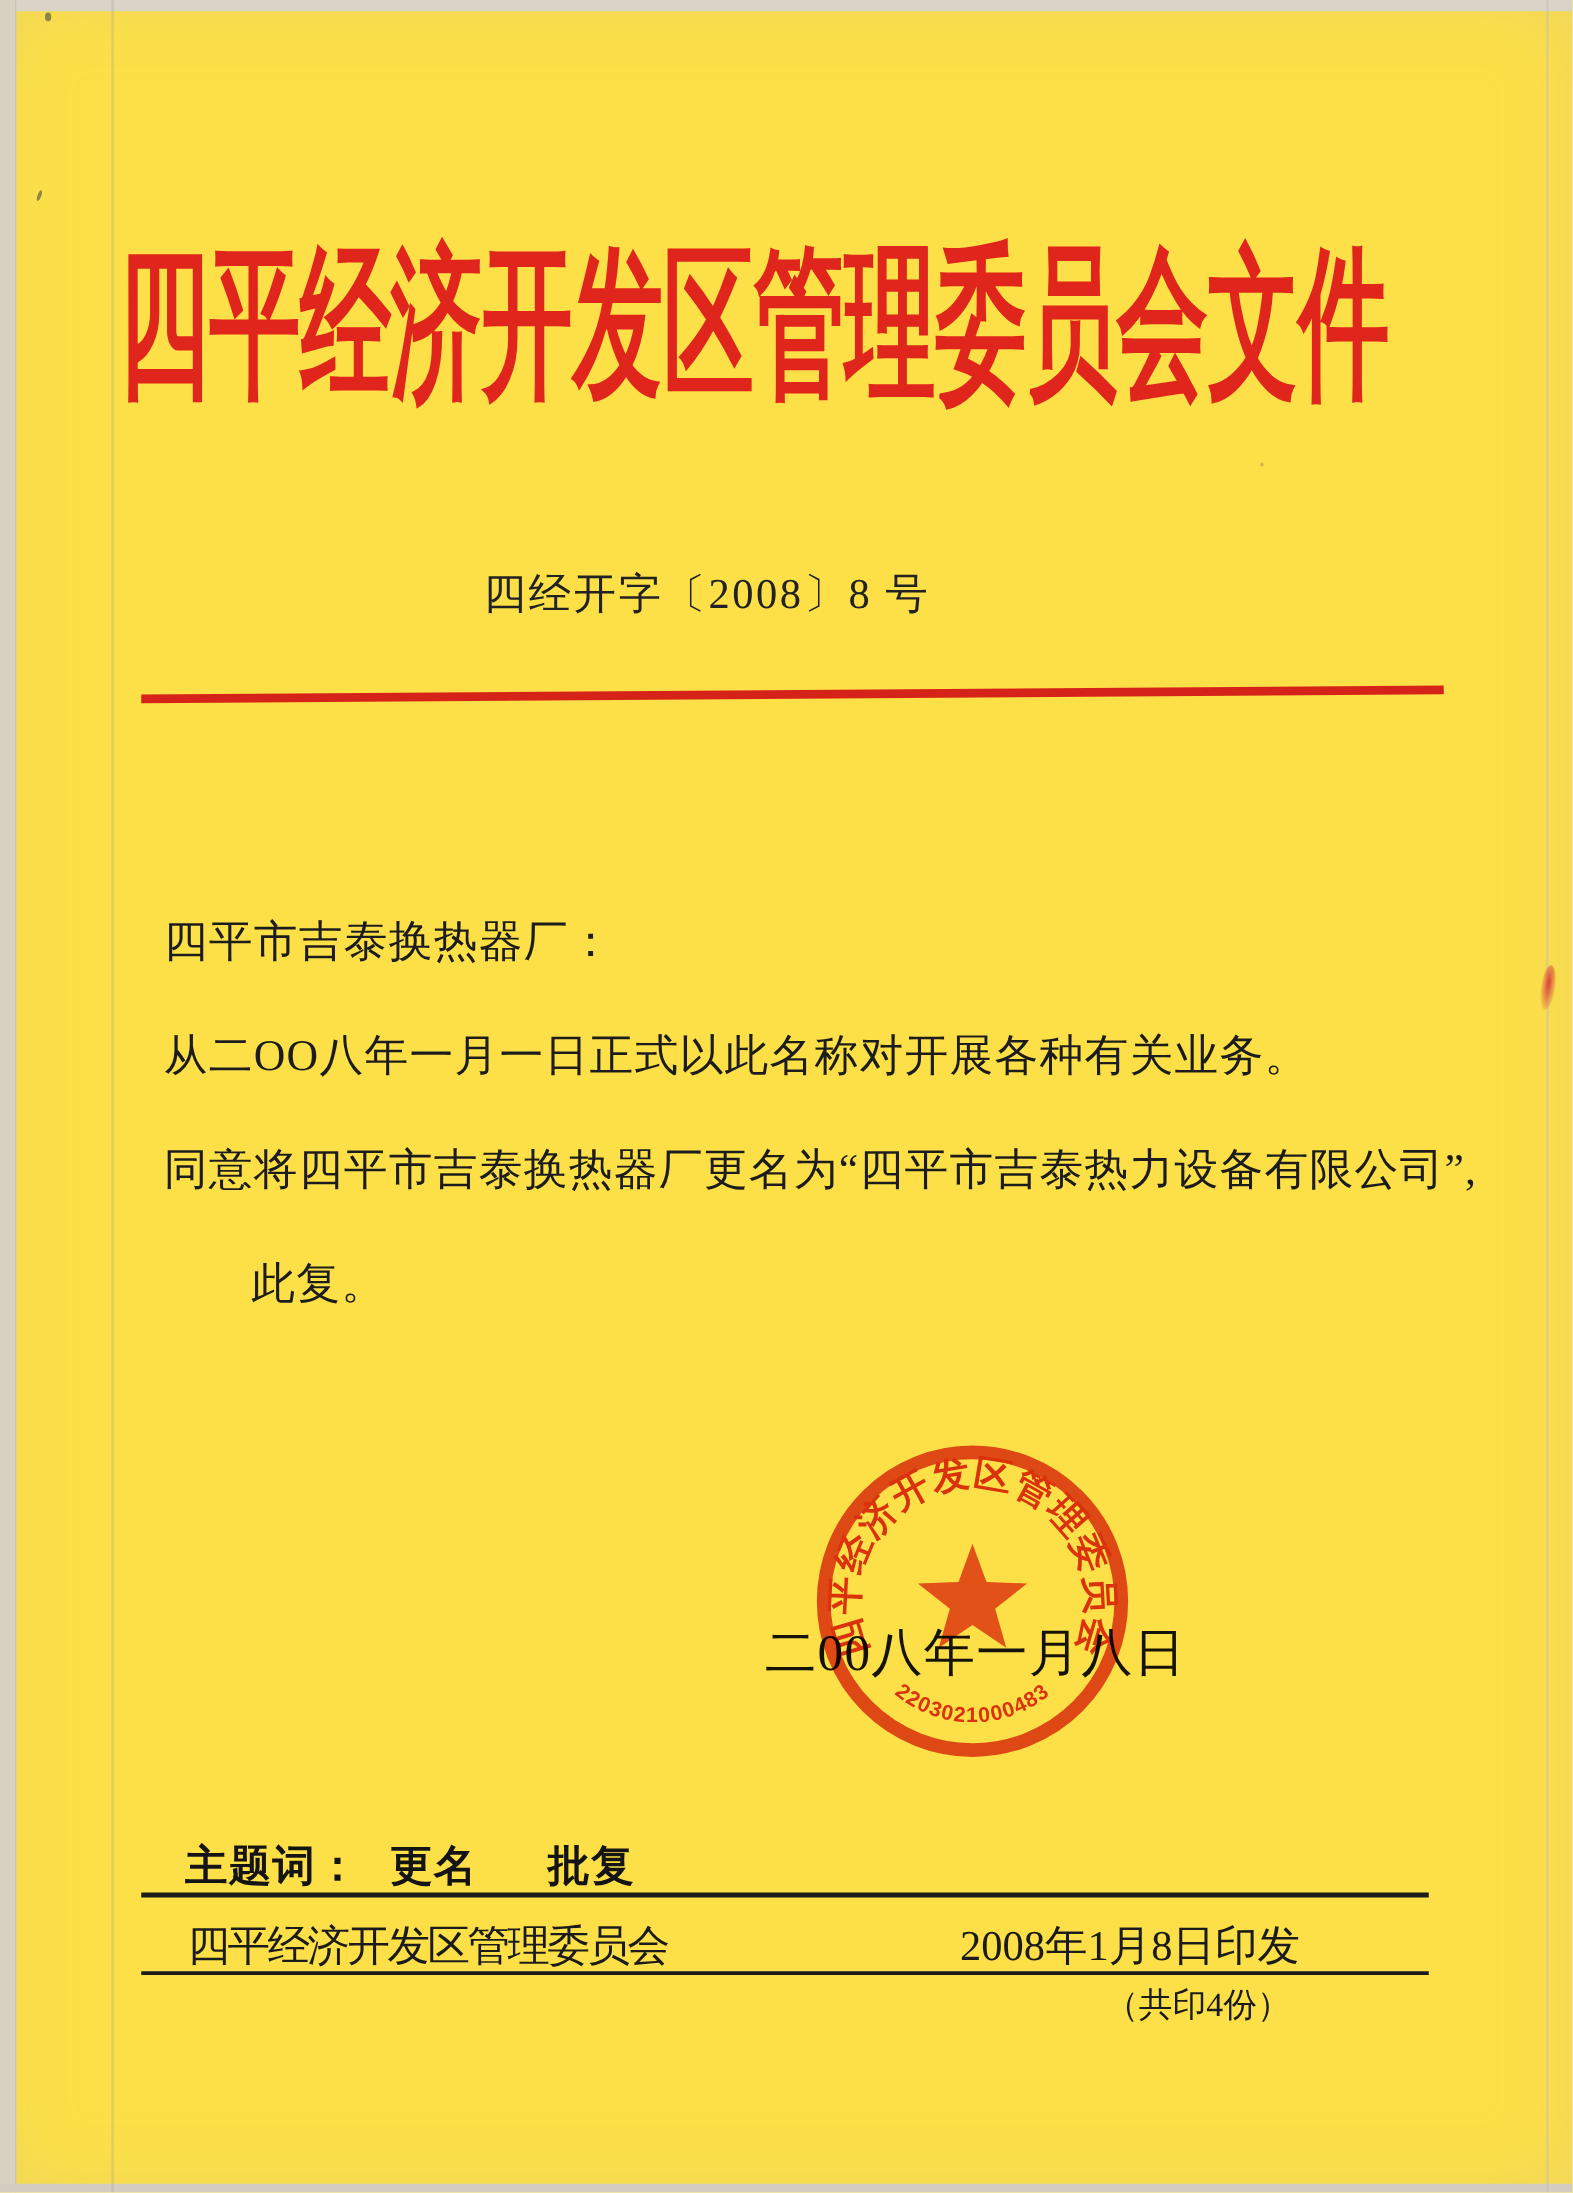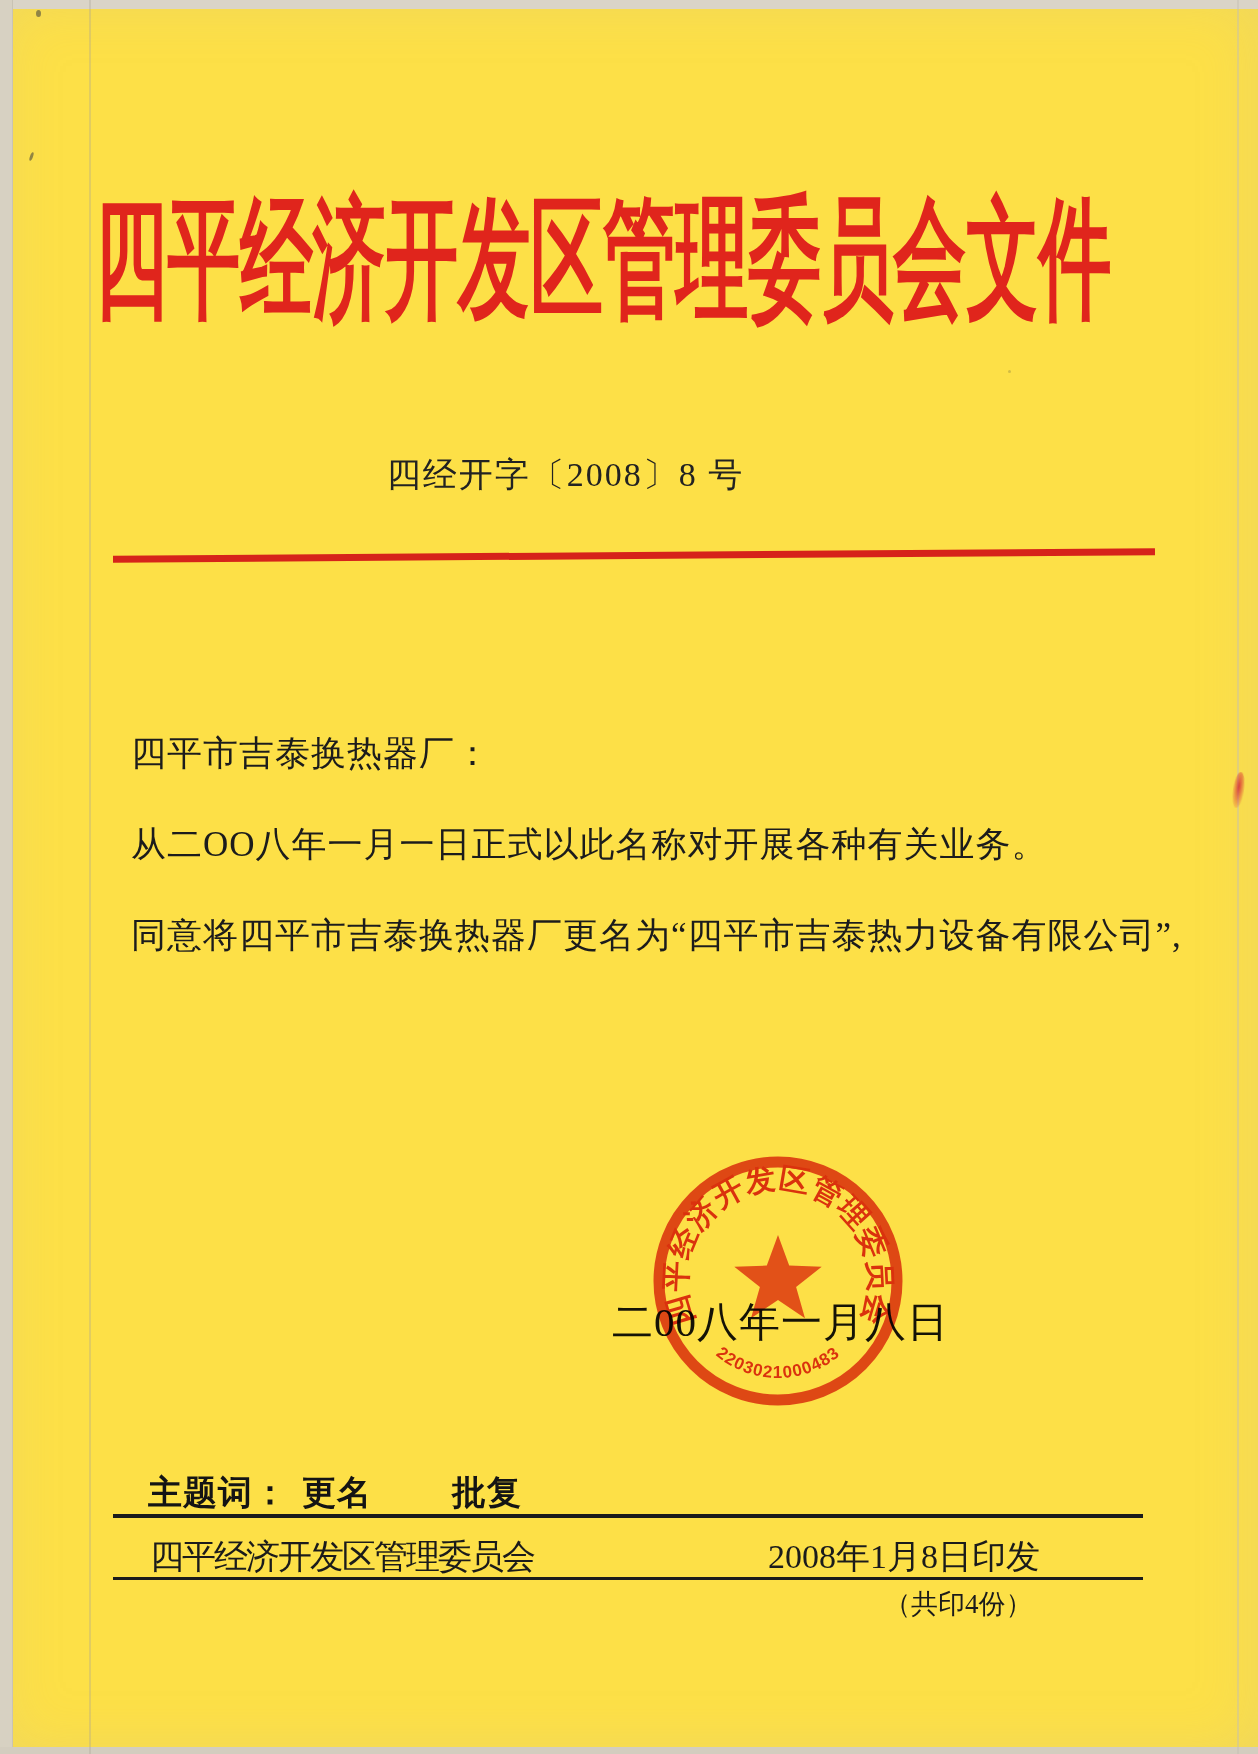--- a/index.html
+++ b/index.html
@@ -59,22 +59,22 @@
   .seal{position:absolute;left:628px;top:1131px;width:300px;height:300px;z-index:2;mix-blend-mode:multiply;opacity:.93;}
   .seal text{font-family:"Liberation Serif","DejaVu Serif",serif;}
   .seal .ring-text{font-size:30px;letter-spacing:1px;fill:#da2a1e;font-weight:bold;}
   .seal .serial-text{font-size:17px;letter-spacing:1px;fill:#da2a1e;font-weight:bold;font-family:"Liberation Sans","DejaVu Sans",sans-serif;}
 
   
   .subject-row{
     position:absolute;left:148px;top:1470px;font-size:34px;font-weight:bold;color:#141414;
     font-family:"Liberation Sans","DejaVu Sans",sans-serif;letter-spacing:1px;
   }
-  .subject-row .kw1{margin-left:14px;}
-  .subject-row .kw2{margin-left:80px;}
+  .subject-row .kw1{margin-left:24px;}
+  .subject-row .kw2{margin-left:56px;}
   .footer-rule-1{position:absolute;left:113px;top:1514px;width:1030px;height:4px;background:#1b1b1b;}
   .footer-rule-2{position:absolute;left:113px;top:1577px;width:1030px;height:3px;background:#1b1b1b;}
   .office{position:absolute;left:150px;top:1534px;font-size:34px;letter-spacing:-2px;color:#1b1b1b;white-space:nowrap;}
   .print-date{position:absolute;right:218px;top:1534px;font-size:34px;color:#1b1b1b;white-space:nowrap;}
   .copies{position:absolute;left:884px;top:1586px;font-size:27px;color:#1b1b1b;white-space:nowrap;}
 </style>
 </head>
 <body>
 
 <div class="page">
@@ -91,20 +91,21 @@
 
   <div class="org-title">四平经济开发区管理委员会文件</div>
   <div class="doc-number">四经开字〔2008〕8 号</div>
   <div class="red-rule"></div>
 
 
   <div class="body-block">
     <p>四平市吉泰换热器厂：</p>
     <p>从二OO八年一月一日正式以此名称对开展各种有关业务。</p>
     <p>同意将四平市吉泰换热器厂更名为“四平市吉泰热力设备有限公司”,</p>
+    <p class="indent">此复。</p>
   </div>
 
   <svg class="seal" viewBox="0 0 300 300" aria-hidden="true">
     <circle cx="150" cy="150" r="119" fill="none" stroke="#da2a1e" stroke-width="11" opacity=".88"></circle>
     <polygon fill="#dc3028" opacity=".85" points="150,104 161.2,134.6 193.7,135.8 168.1,155.9 177,187.2 150,169 123,187.2 131.9,155.9 106.3,135.8 138.8,134.6"></polygon>
     <defs>
       <path id="seal-text-arc" d="M 63.5 181.5 A 92 92 0 1 1 236.5 181.5" fill="none"></path>
       <path id="seal-serial-arc" d="M 87.7 224.3 A 97 97 0 0 0 212.3 224.3" fill="none"></path>
     </defs>
     <text class="ring-text">

